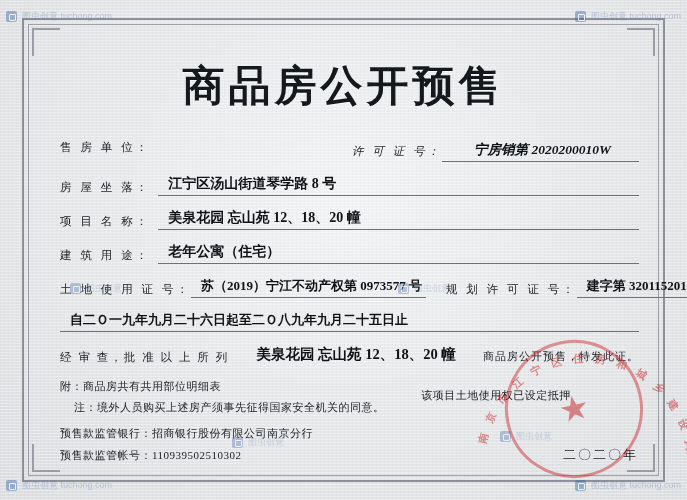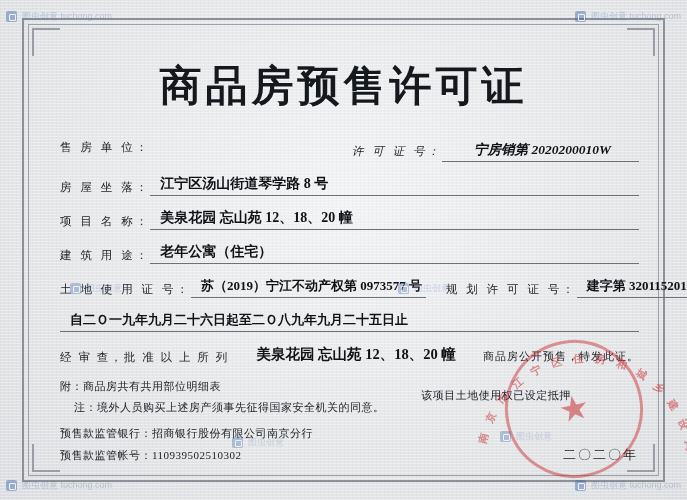--- a/index.html
+++ b/index.html
@@ -53,20 +53,21 @@
   }
 
   .body{
     position:absolute;left:60px;right:48px;top:140px;
   }
   .row{
     display:flex;align-items:flex-end;
     margin-bottom:13px;
     font-size:12.5px;
     color:#1a1d22;
+    gap:8px;
   }
   .lbl{
     flex:0 0 auto;
     letter-spacing:3px;
     font-size:11.5px;
     color:#20242a;
     white-space:nowrap;
     padding-bottom:1px;
   }
   .val{
@@ -191,21 +192,21 @@
 <div class="cert">
   <div class="texture"></div>
 
   <div class="border-outer"></div>
   <div class="border-inner"></div>
   <div class="corner c-tl"></div>
   <div class="corner c-tr"></div>
   <div class="corner c-bl"></div>
   <div class="corner c-br"></div>
 
-  <div class="title">商品房预售许可证</div>
+  <div class="title">商品房公开预售</div>
 
   <div class="body">
 
     <div class="row">
       <span class="lbl">售 房 单 位：</span>
     </div>
 
     <div class="permit-row">
       <span class="permit-lbl">许 可 证 号：</span>
       <span class="permit-val">宁房销第 2020200010W</span>

